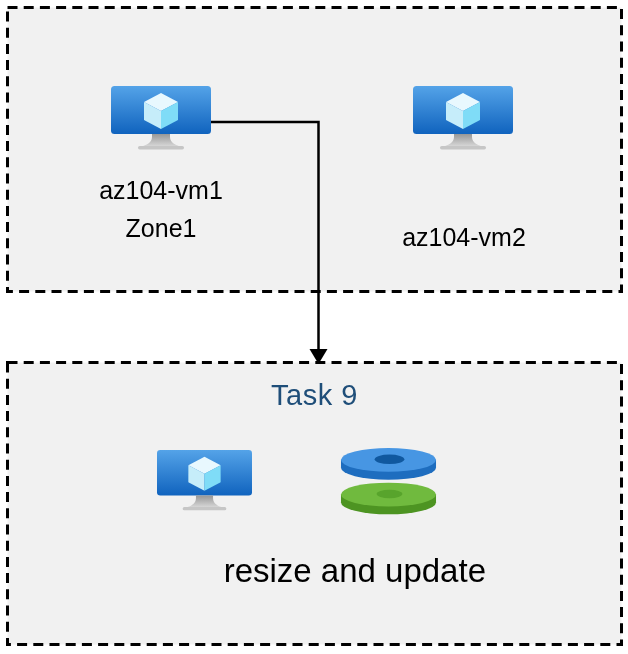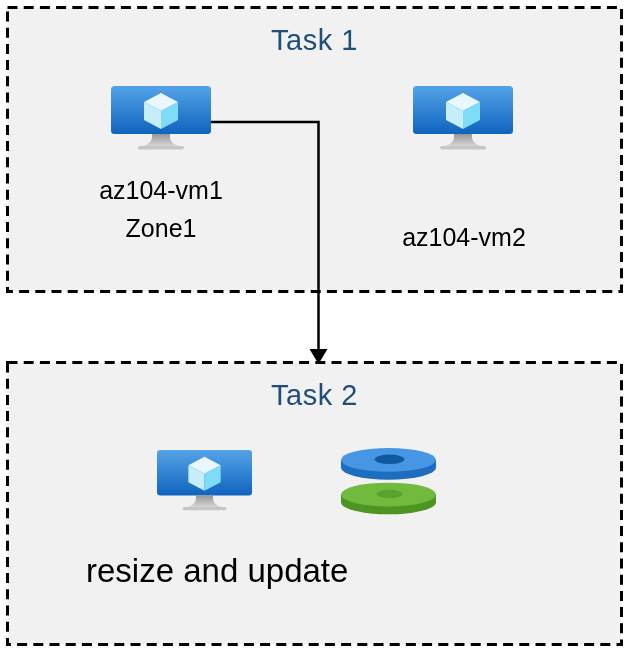--- a/index.html
+++ b/index.html
@@ -46,21 +46,21 @@
     line-height: 38px;
     color: #000000;
   }
   #vm1-label { left: 41px;  top: 171px; }
   #vm2-label { left: 344px; top: 171px; margin-top: 47px; }
   .caption {
     position: absolute;
     left: 86px;
     top: 552px;
     width: 400px;
-    text-align: left;
+    text-align: right;
     font-size: 33px;
     color: #000000;
   }
   .connector {
     position: absolute;
     left: 0;
     top: 0;
     pointer-events: none;
   }
 </style>
@@ -79,21 +79,20 @@
     </linearGradient>
   </defs>
 </svg>
 
 <div class="canvas">
 
   <div class="task-box" id="task1-box">
     <svg class="box-border" width="617" height="287">
       <rect x="1.5" y="1.5" width="614" height="284" fill="#f1f1f1" stroke="#000000" stroke-width="3" stroke-dasharray="10 6.2"></rect>
     </svg>
-    <div class="task-title">Task 1</div>
   </div>
 
   <svg class="vm-icon" id="vm1-icon" viewBox="0 0 100 64">
     <rect x="0" y="0" width="100" height="48" rx="3.5" fill="url(#screenGrad)"></rect>
     <polygon points="50,7 67,16 50,25 33,16" fill="#e8f8fe"></polygon>
     <polygon points="33,16 50,25 50,43 33,34" fill="#c6edfa"></polygon>
     <polygon points="67,16 50,25 50,43 67,34" fill="#7fdcf7"></polygon>
     <path d="M41,48 L59,48 L59,51 C59,56.5 65,59.5 69.5,60.5 L30.5,60.5 C35,59.5 41,56.5 41,51 Z" fill="url(#standGrad)"></path>
     <rect x="27" y="60" width="46" height="3.5" rx="1.75" fill="#c6c6c6"></rect>
   </svg>
@@ -111,21 +110,21 @@
     <rect x="27" y="60" width="46" height="3.5" rx="1.75" fill="#c6c6c6"></rect>
   </svg>
   <div class="vm-label" id="vm2-label">
     <div>az104-vm2</div>
   </div>
 
   <div class="task-box" id="task2-box">
     <svg class="box-border" width="617" height="285">
       <rect x="1.5" y="1.5" width="614" height="282" fill="#f1f1f1" stroke="#000000" stroke-width="3" stroke-dasharray="10 6.2"></rect>
     </svg>
-    <div class="task-title">Task 2</div>
+    <div class="task-title">Task 9</div>
   </div>
 
   <svg class="vm-icon" id="task2-vm-icon" viewBox="0 0 100 64">
     <rect x="0" y="0" width="100" height="48" rx="3.5" fill="url(#screenGrad)"></rect>
     <polygon points="50,7 67,16 50,25 33,16" fill="#e8f8fe"></polygon>
     <polygon points="33,16 50,25 50,43 33,34" fill="#c6edfa"></polygon>
     <polygon points="67,16 50,25 50,43 67,34" fill="#7fdcf7"></polygon>
     <path d="M41,48 L59,48 L59,51 C59,56.5 65,59.5 69.5,60.5 L30.5,60.5 C35,59.5 41,56.5 41,51 Z" fill="url(#standGrad)"></path>
     <rect x="27" y="60" width="46" height="3.5" rx="1.75" fill="#c6c6c6"></rect>
   </svg>

